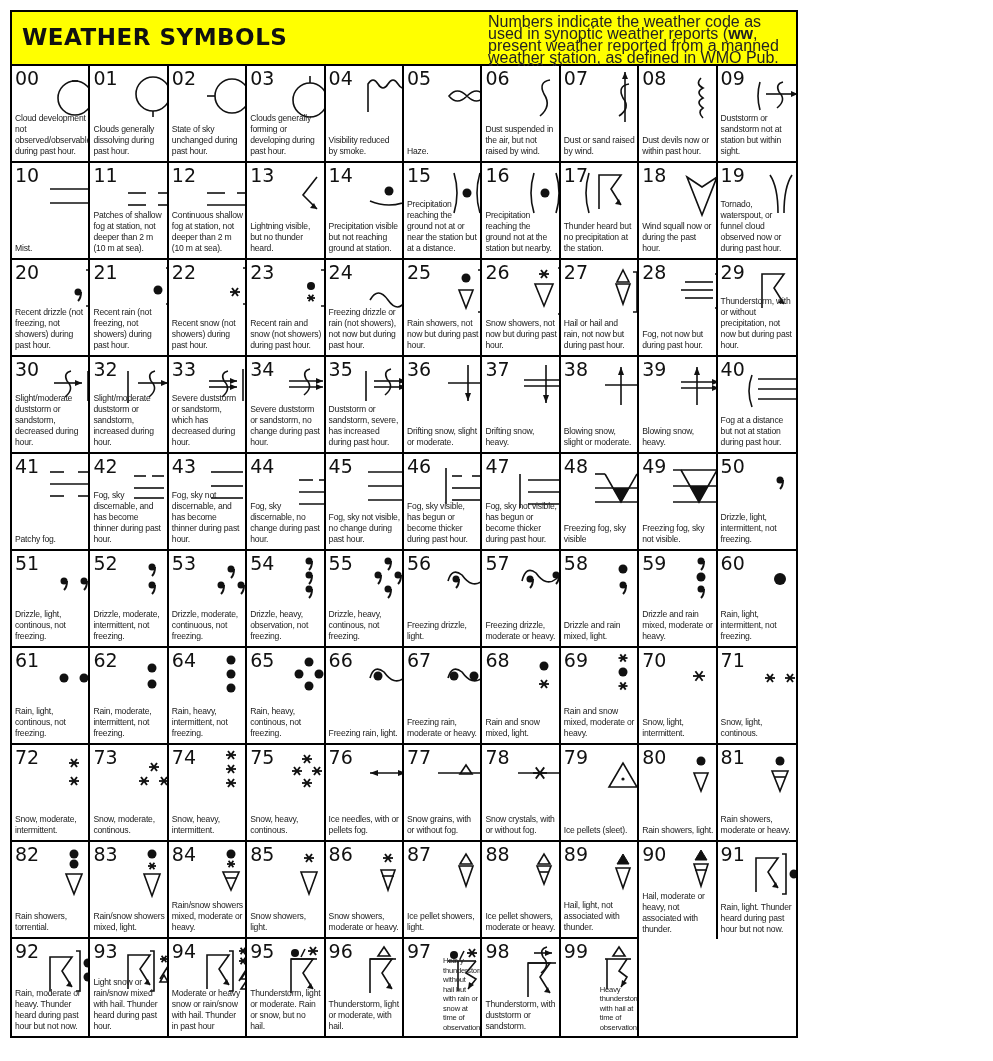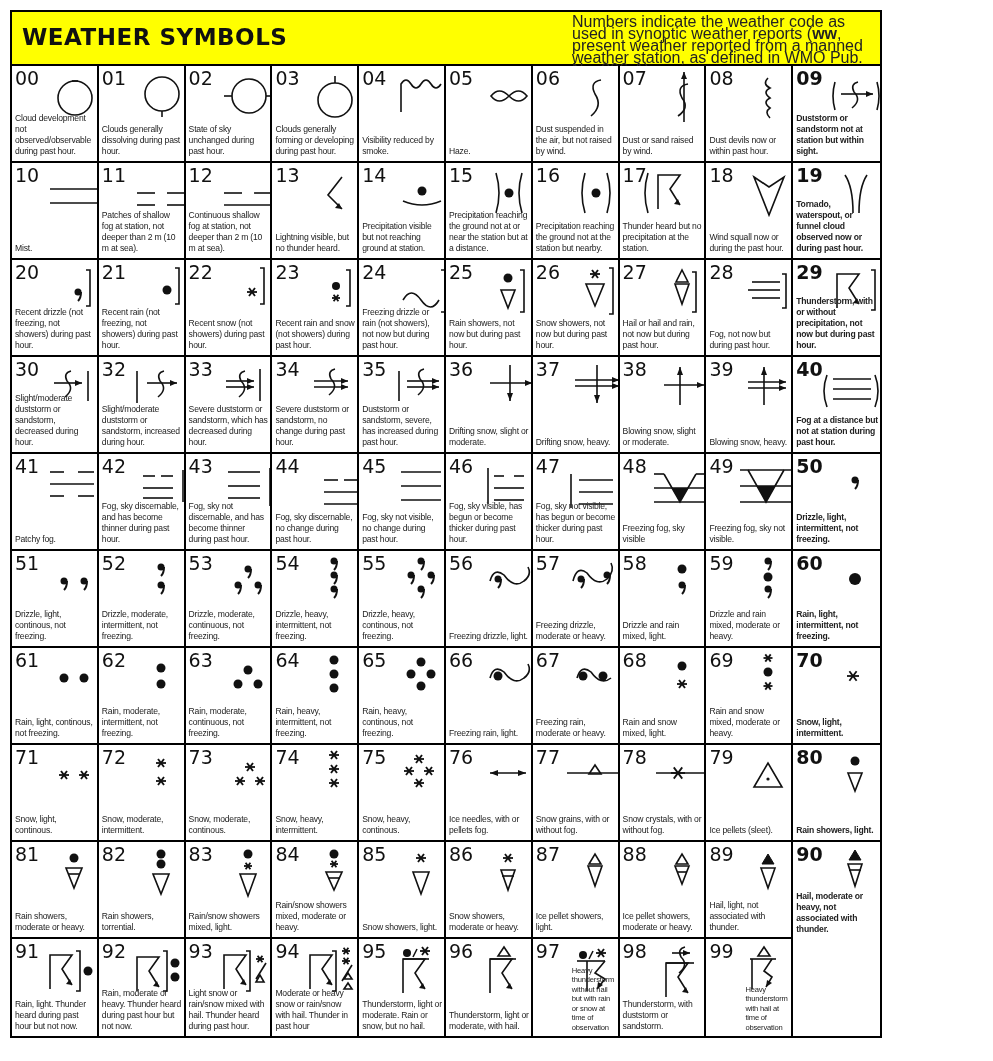--- a/index.html
+++ b/index.html
@@ -1,24 +1,24 @@
 <!DOCTYPE html>
 <html><head>
 <meta charset="utf-8">
 <style>
   html, body { margin:0; padding:0; background:#ffffff; }
   body { width:993px; height:1061px; position:relative; overflow:hidden; font-family:"Liberation Sans", sans-serif; }
-  .sheet { position:absolute; left:10px; top:10px; width:872px; border:2px solid #000; box-sizing:border-box; }
+  .sheet { position:absolute; left:10px; top:10px; width:788px; border:2px solid #000; box-sizing:border-box; }
   .header { background:#ffff00; height:52px; border-bottom:2px solid #000; position:relative; }
   .title { position:absolute; left:10px; top:12px; font-family:"DejaVu Sans", sans-serif; font-weight:bold; font-size:23px; letter-spacing:0.5px; color:#111; }
   .note { position:absolute; right:8px; top:4px; width:300px; font-size:16px; line-height:12px; color:#222; text-align:left; }
   .note b { font-weight:bold; }
   .grid { display:grid; grid-template-columns:repeat(10, 1fr); }
   .cell { height:97px; border-right:2px solid #000; border-bottom:2px solid #000; box-sizing:border-box; position:relative; overflow:hidden; background:#fff; }
-  .cell:nth-child(10n) { border-right:none;font-weight:bold; }
+  .cell:nth-child(10n) { border-right:none; }
   .cell.lastrow { border-bottom:none; }
   .code { position:absolute; left:3px; top:1px; font-family:"DejaVu Sans", sans-serif; font-size:19px; color:#111; }
   .sym { position:absolute; left:34px; top:4px; width:58px; height:52px; }
   .desc { position:absolute; left:3px; right:2px; bottom:4px; font-size:8.6px; line-height:11px; color:#222; letter-spacing:-0.2px; }
   .desc.small { font-size:7.6px; line-height:9.5px;margin-left:36px; }
   svg { overflow:visible; }
 </style>
 </head>
 <body>
 
@@ -543,21 +543,21 @@
       <div class="cell">
         <div class="code">54</div>
         <div class="sym"><svg width="58" height="52" viewBox="0 0 58 52">
             <circle cx="28" cy="6" r="3.5" fill="#111"></circle>
             <path d="M31,6 q0,6 -3,9" stroke="#111" stroke-width="2" fill="none"></path>
             <circle cx="28" cy="20" r="3.5" fill="#111"></circle>
             <path d="M31,20 q0,6 -3,9" stroke="#111" stroke-width="2" fill="none"></path>
             <circle cx="28" cy="34" r="3.5" fill="#111"></circle>
             <path d="M31,34 q0,6 -3,9" stroke="#111" stroke-width="2" fill="none"></path>
           </svg></div>
-        <div class="desc">Drizzle, heavy, intermittent, not freezing.</div>
+        <div class="desc">Drizzle, heavy, observation, not freezing.</div>
       </div>
       <div class="cell">
         <div class="code">55</div>
         <div class="sym"><svg width="58" height="52" viewBox="0 0 58 52">
             <circle cx="28" cy="6" r="3.5" fill="#111"></circle>
             <path d="M31,6 q0,6 -3,9" stroke="#111" stroke-width="2" fill="none"></path>
             <circle cx="18" cy="20" r="3.5" fill="#111"></circle>
             <path d="M21,20 q0,6 -3,9" stroke="#111" stroke-width="2" fill="none"></path>
             <circle cx="38" cy="20" r="3.5" fill="#111"></circle>
             <path d="M41,20 q0,6 -3,9" stroke="#111" stroke-width="2" fill="none"></path>
@@ -623,29 +623,20 @@
       </div>
       <div class="cell">
         <div class="code">62</div>
         <div class="sym"><svg width="58" height="52" viewBox="0 0 58 52">
             <circle cx="28" cy="16" r="4.5" fill="#111"></circle>
             <circle cx="28" cy="32" r="4.5" fill="#111"></circle>
           </svg></div>
         <div class="desc">Rain, moderate, intermittent, not freezing.</div>
       </div>
       <div class="cell">
-        <div class="code">63</div>
-        <div class="sym"><svg width="58" height="52" viewBox="0 0 58 52">
-            <circle cx="28" cy="18" r="4.5" fill="#111"></circle>
-            <circle cx="18" cy="32" r="4.5" fill="#111"></circle>
-            <circle cx="38" cy="32" r="4.5" fill="#111"></circle>
-          </svg></div>
-        <div class="desc">Rain, moderate, continuous, not freezing.</div>
-      </div>
-      <div class="cell">
         <div class="code">64</div>
         <div class="sym"><svg width="58" height="52" viewBox="0 0 58 52">
             <circle cx="28" cy="8" r="4.5" fill="#111"></circle>
             <circle cx="28" cy="22" r="4.5" fill="#111"></circle>
             <circle cx="28" cy="36" r="4.5" fill="#111"></circle>
           </svg></div>
         <div class="desc">Rain, heavy, intermittent, not freezing.</div>
       </div>
       <div class="cell">
         <div class="code">65</div>

